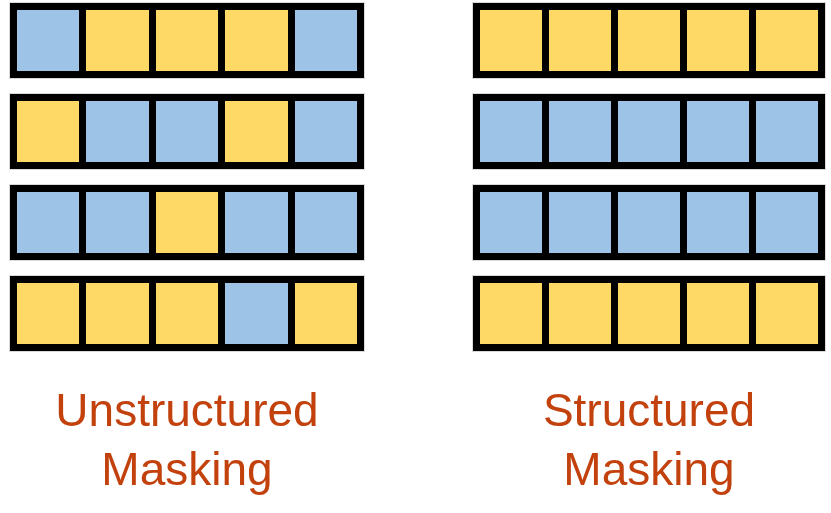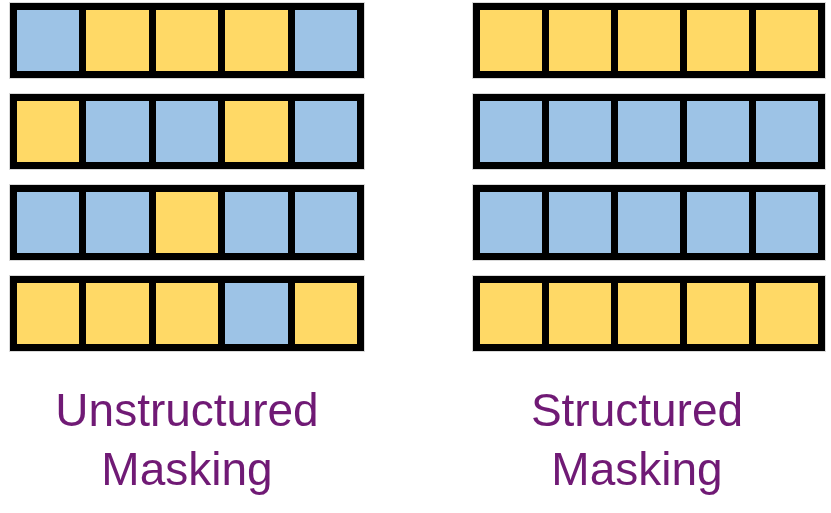--- a/index.html
+++ b/index.html
@@ -34,25 +34,25 @@
   .mask-cell {
     flex: 1;
     height: 61px;
   }
   .panel-label {
     position: absolute;
     top: 381px;
     text-align: center;
     font-size: 46px;
     line-height: 59px;
-    color: #701a75;
+    color: #c2410c;
     letter-spacing: 0px;
   }
   .panel-label-left  { left: 10px;  width: 354px; }
-  .panel-label-right { left: 461px; width: 352px; }
+  .panel-label-right { left: 473px; width: 352px; }
 </style>
 </head>
 <body>
 
 <div class="canvas">
 
   <div class="panel panel-left">
       <div class="mask-row">
         <div class="mask-cell" style="background: rgb(157, 195, 230);"></div>
         <div class="mask-cell" style="background: rgb(255, 217, 102);"></div>

